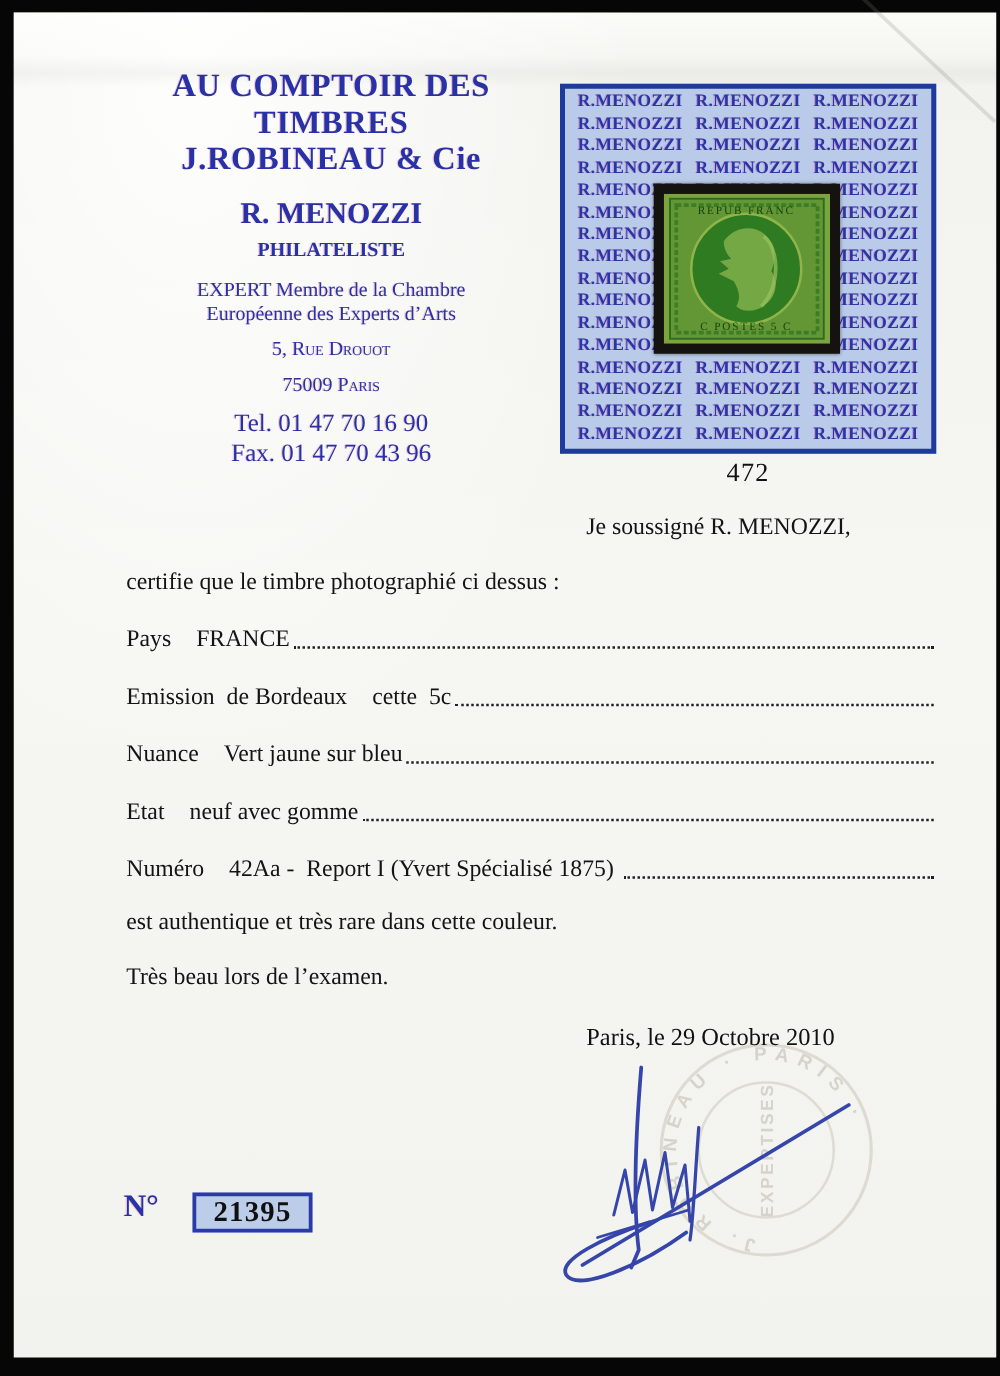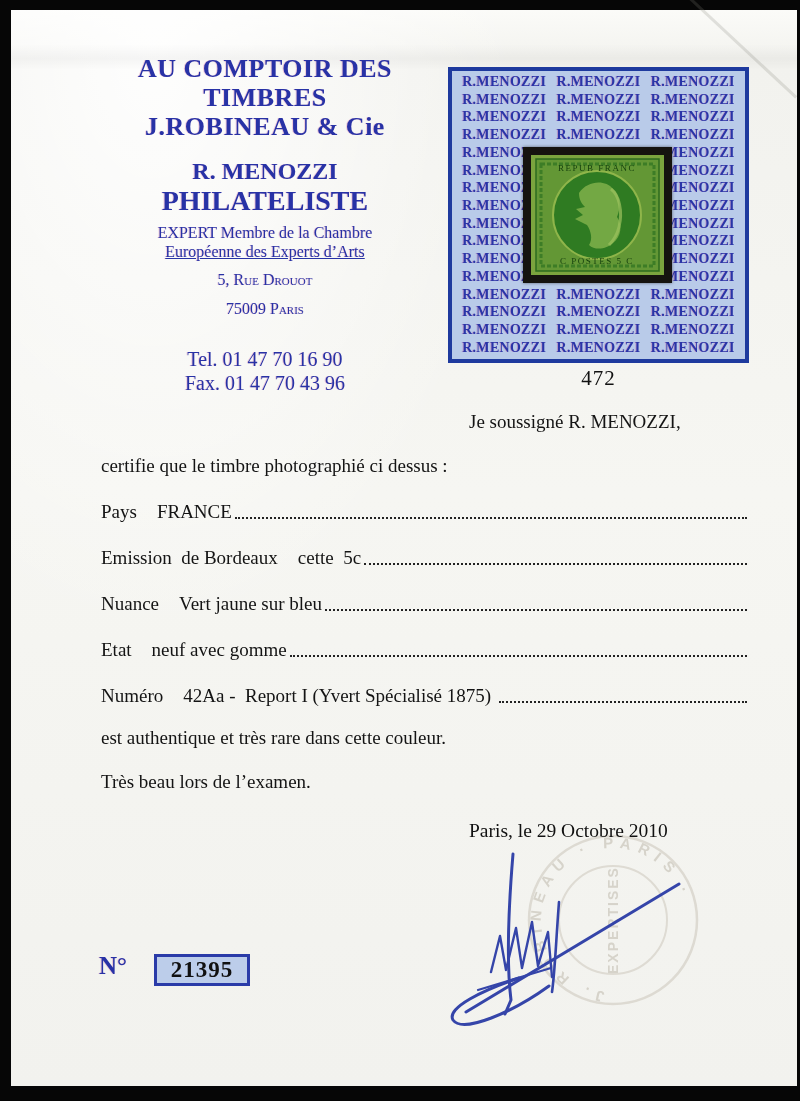--- a/index.html
+++ b/index.html
@@ -24,24 +24,24 @@
   }
 
   
   .letterhead{
     position:absolute;left:84px;top:44px;width:340px;text-align:center;
     color:#2832a6;
     text-shadow:-1px 0 0 rgba(205,40,120,.22);
   }
   .lh-big{font-size:26px;font-weight:bold;line-height:29px;letter-spacing:.5px;}
   .lh-name{font-size:24px;font-weight:bold;line-height:29px;margin-top:16px;}
-  .lh-title{font-size:28px;font-weight:bold;line-height:29px;}
+  .lh-title{font-size:16px;font-weight:bold;line-height:29px;}
   .lh-expert{font-size:16px;line-height:19px;margin-top:8px;}
   .lh-addr{font-size:16px;line-height:29px;margin-top:4px;font-variant:small-caps;}
-  .lh-tel{font-size:20px;line-height:24px;margin-top:24px;}
+  .lh-tel{font-size:20px;line-height:24px;margin-top:4px;}
   .lh-fax{font-size:20px;line-height:24px;}
 
   
   .menozzi-panel{
     position:absolute;left:437px;top:57px;width:301px;height:296px;
     box-sizing:border-box;border:4px solid #1e3a9e;background:#b9cbe9;
     padding:3px 5px;
   }
   .menozzi-grid{
     display:grid;grid-template-columns:repeat(3,1fr);height:100%;
@@ -109,21 +109,21 @@
   <div class="crease-tr"></div>
   <div class="shade-top"></div>
 
   <div class="letterhead">
     <div class="lh-big">AU COMPTOIR DES</div>
     <div class="lh-big">TIMBRES</div>
     <div class="lh-big">J.ROBINEAU &amp; Cie</div>
     <div class="lh-name">R. MENOZZI</div>
     <div class="lh-title">PHILATELISTE</div>
     <div class="lh-expert">EXPERT  Membre de la Chambre</div>
-    <div class="lh-expert" style="margin-top:0;text-decoration:underline;">Européenne des Experts d’Arts</div>
+    <div class="lh-expert" style="margin-top:0;">Européenne des Experts d’Arts</div>
     <div class="lh-addr">5, Rue Drouot</div>
     <div class="lh-addr" style="margin-top:0;">75009 Paris</div>
     <div class="lh-tel">Tel. 01 47 70 16 90</div>
     <div class="lh-fax">Fax. 01 47 70 43 96</div>
   </div>
 
   <div class="menozzi-panel">
     <div class="menozzi-grid">
         <span>R.MENOZZI</span>
         <span>R.MENOZZI</span>

